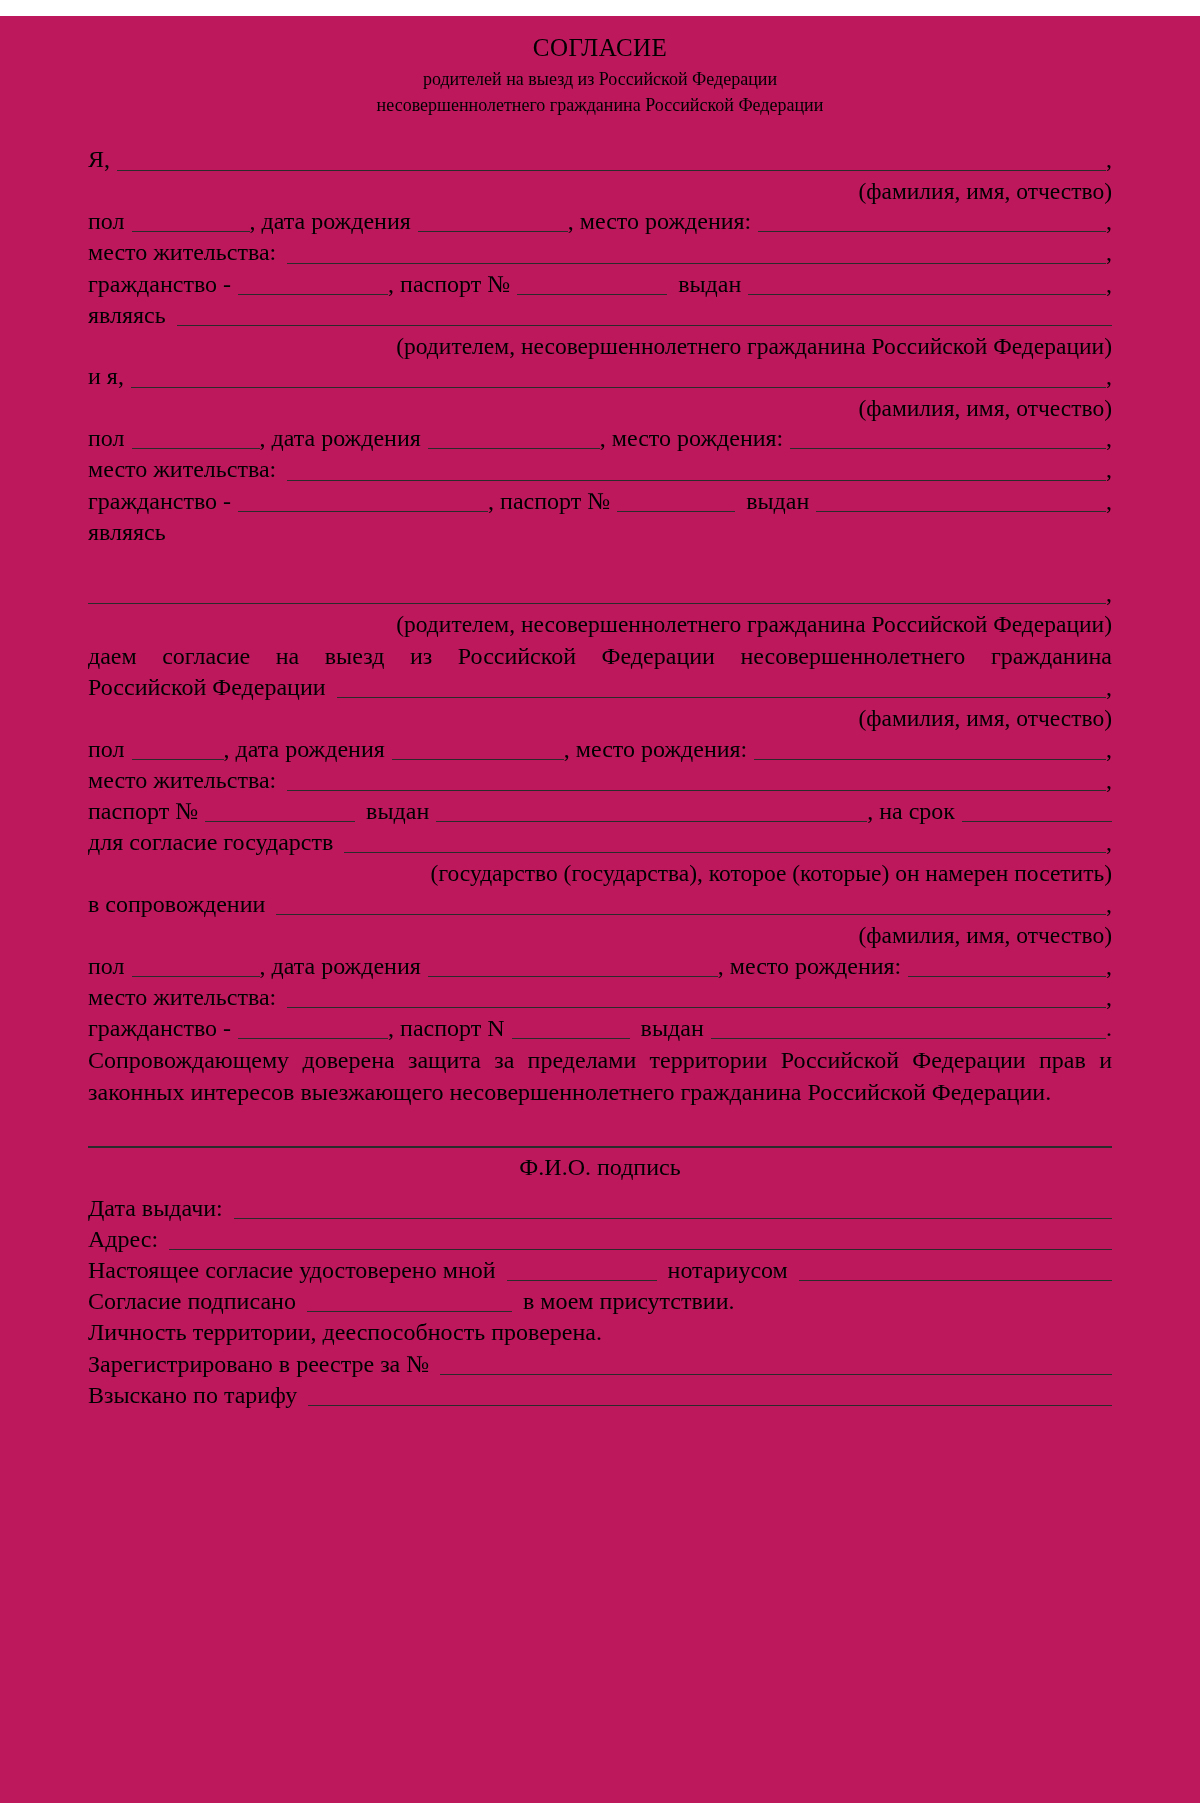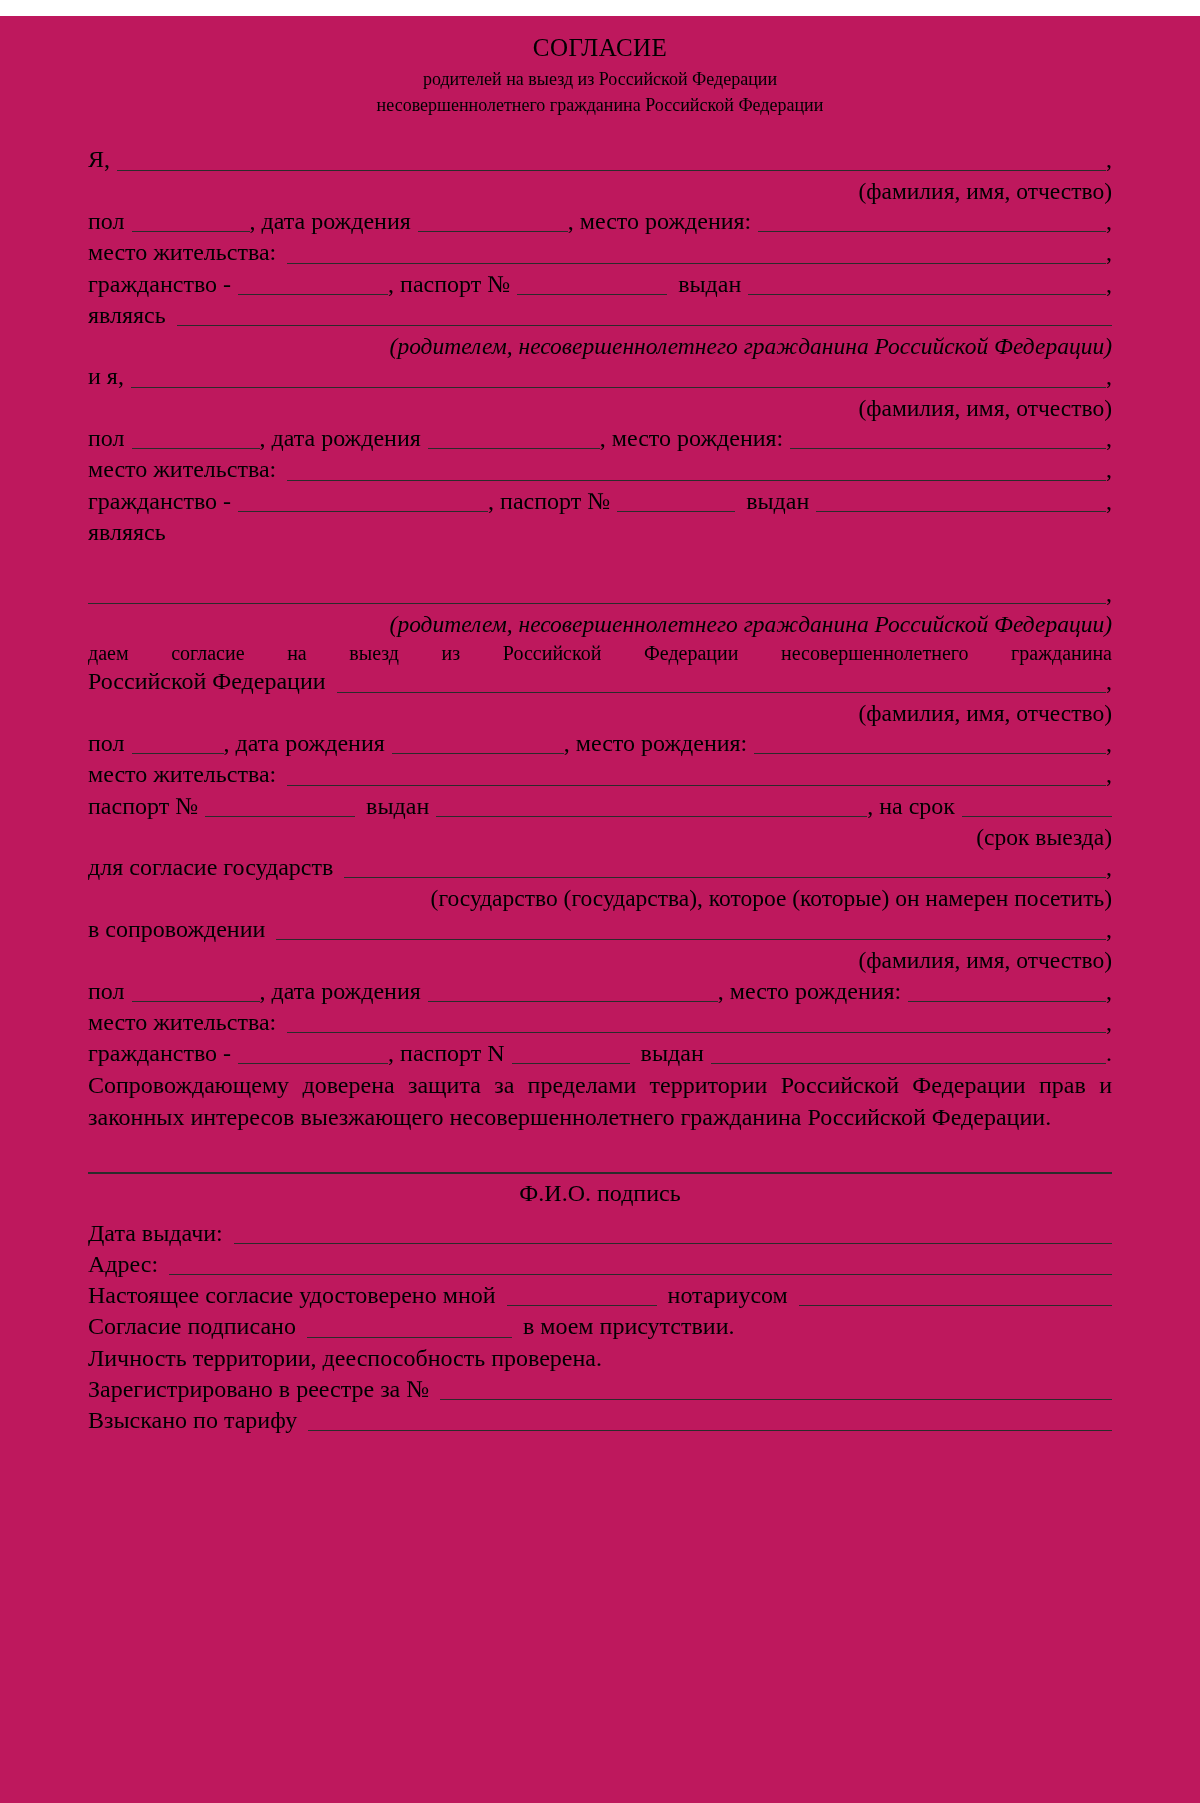--- a/index.html
+++ b/index.html
@@ -67,21 +67,21 @@
   .sp { flex: none; display: inline-block; }
   .sp-1 { width: 7px; }
   .sp-2 { width: 11px; }
 
   
   .caption {
     text-align: right;
     font-size: 23.5px;
     line-height: 1.30;
   }
-  .caption.shift-r { padding-left: 36px; font-style: italic; }
+  .caption.shift-r { padding-left: 36px; }
   .caption.shift-r2 { padding-left: 16px; }
   .para-j {
     font-size: 24px;
     line-height: 1.34;
     text-align: justify;
     text-align-last: left;
   }
 
   
   .rule {
@@ -91,21 +91,21 @@
     margin-top: 6px;
   }
   .rule.thick { border-bottom: 2px solid #2b2b2b; }
 
   .blankline { height: 30px; }
   .spacer-sm { height: 9px; }
   .spacer-lg { height: 32px; }
 
   
   .consent-line {
-    font-size: 20px;
+    font-size: 24px;
     line-height: 1.34;
     text-align: justify;
     text-align-last: justify;
     white-space: normal;
   }
   .sig-caption {
     text-align: center;
     font-size: 24px;
     line-height: 1.3;
     margin-top: 4px;
@@ -260,21 +260,20 @@
     <span class="sp sp-1"></span>
     <span class="fill w-md"></span>
     <span class="sp sp-2"></span>
     <span class="lbl">выдан</span>
     <span class="sp sp-1"></span>
     <span class="fill"></span>
     <span class="lbl">, на срок</span>
     <span class="sp sp-1"></span>
     <span class="fill w-md"></span>
   </div>
-  <div class="caption shift-r2">(срок выезда)</div>
 
   <div class="line">
     <span class="lbl">для согласие государств</span>
     <span class="sp sp-2"></span>
     <span class="fill"></span>
     <span class="lbl">,</span>
   </div>
   <div class="caption shift-r2">(государство (государства), которое (которые) он намерен посетить)</div>
 
   <div class="line">

